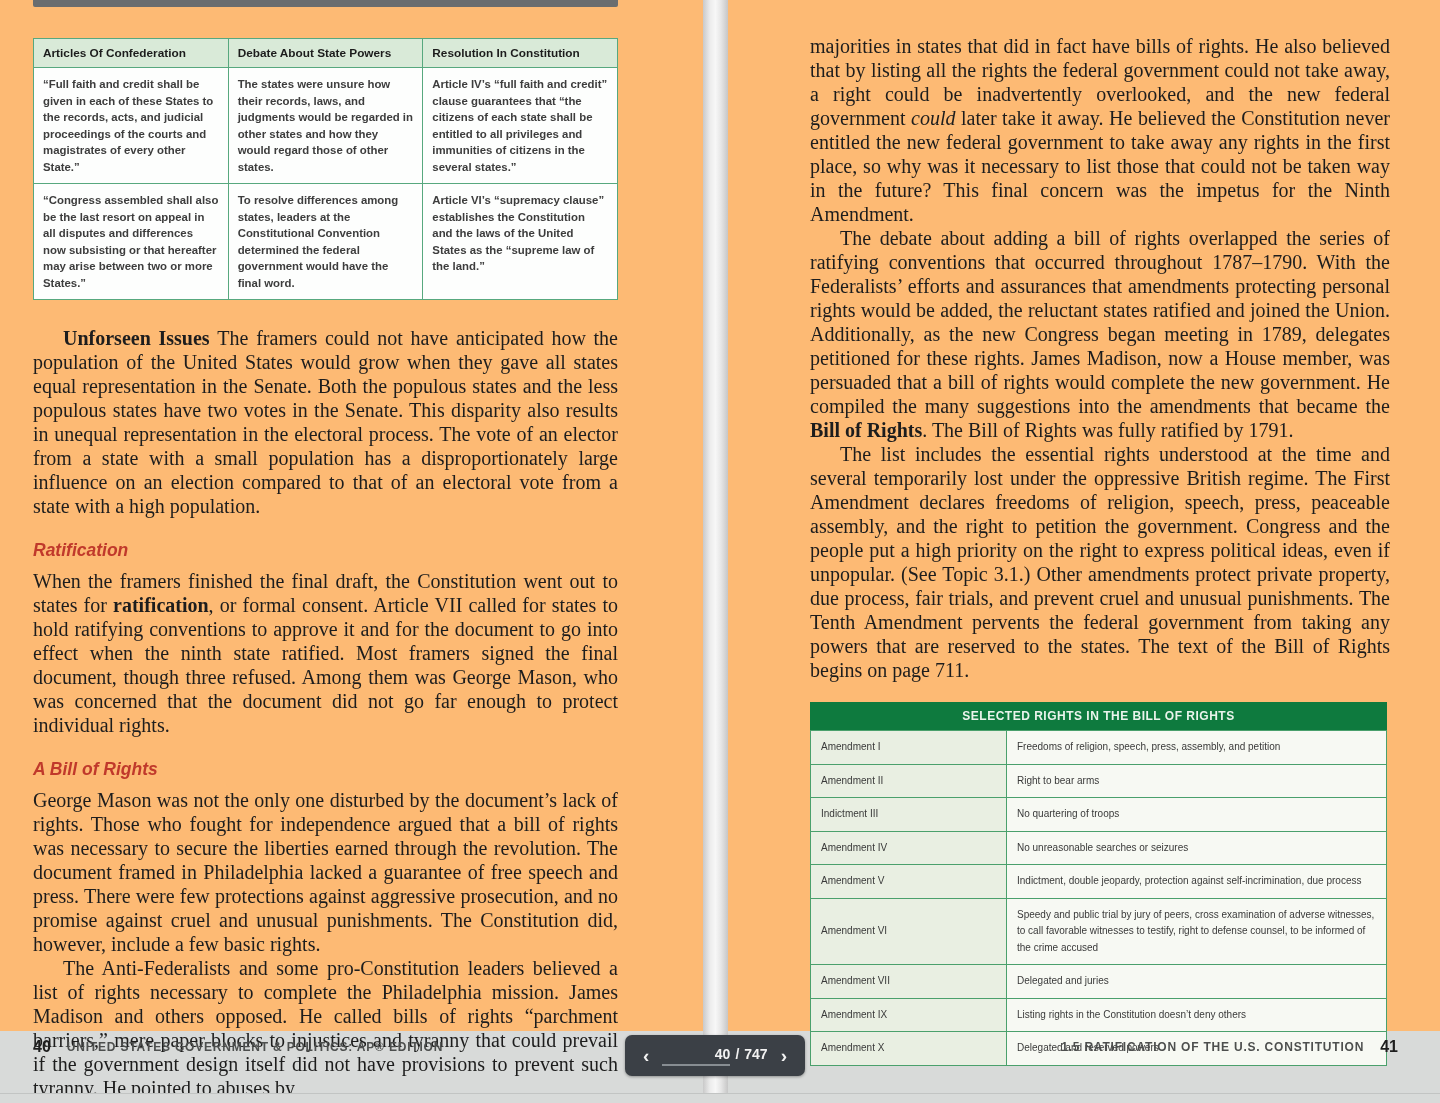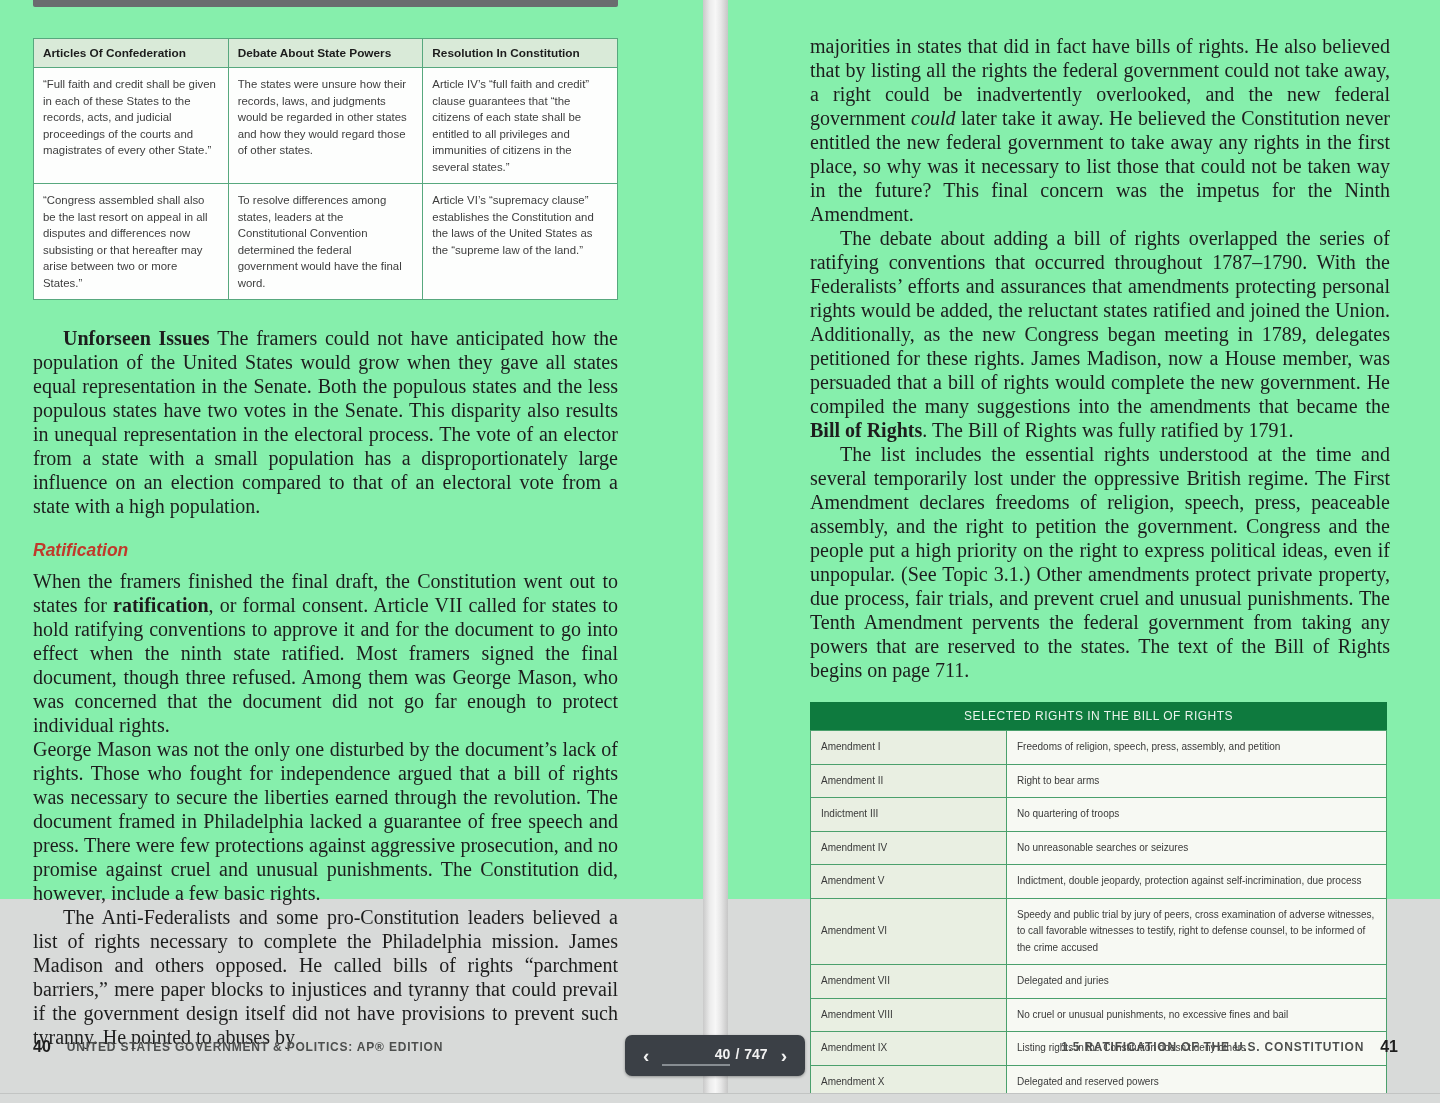--- a/index.html
+++ b/index.html
@@ -7,21 +7,21 @@
   body {
     font-family:"Liberation Serif", serif;
     background:#d8dad9;
     position:relative;
     overflow:hidden;
   }
   .canvas { position:absolute; left:0; top:0; width:1440px; height:1103px; }
 
   
   .page {
-    position:absolute; top:0; height:899px; background:#86efac;
+    position:absolute; top:0; height:1031px; background:#fdba74;
   }
   .page-left  { left:0;   width:703px; }
   .page-right { left:728px; width:712px; }
   .gutter {
     position:absolute; left:703px; top:0; width:25px; height:1093px;
     background:linear-gradient(90deg,#c9c9c9 0%,#ececec 28%,#f7f7f7 50%,#e6e6e6 72%,#c6c6c6 100%);
   }
   .bottom-strip {
     position:absolute; left:0; top:1093px; width:1440px; height:10px;
     background:#d8dad9; border-top:1px solid #c2c4c3;
@@ -50,40 +50,41 @@
   
   .comp-table {
     width:585px; border-collapse:collapse; margin-top:38px;
     font-family:"Liberation Sans", sans-serif;
     table-layout:fixed;
   }
   .comp-table th, .comp-table td {
     border:1.5px solid #57a87e;
     padding:8px 9px;
     vertical-align:top;
+    font-weight:bold;
   }
   .comp-table th {
     background:#d9ead8; color:#1c1c1c;
     font-size:11.8px; font-weight:bold; text-align:left;
     padding:7px 9px;
   }
   .comp-table td {
     background:#fdfefd; color:#3d3d3d;
     font-size:11.4px; line-height:16.5px;
   }
 
   
   .rights-table {
     width:577px; border-collapse:collapse; margin-top:20px;
     font-family:"Liberation Sans", sans-serif;
     table-layout:fixed;
   }
   .rights-table caption {
     background:#0e7a3e; color:#eaf4ec;
-    font-size:12px; font-weight:normal; letter-spacing:0.5px;
+    font-size:12px; font-weight:bold; letter-spacing:0.5px;
     padding:6px 20px; text-align:center;
     border:1px solid #0e7a3e;
   }
   .rights-table td {
     border:1.2px solid #4aa06c;
     font-size:10px; line-height:16.5px;
     padding:8px 10px; vertical-align:middle; color:#3a3a3a;
   }
   .rights-table td.amend { background:#e9efe2; width:196px; }
   .rights-table td.desc  { background:#f7f9f3;margin-left:40px; }
@@ -160,20 +161,21 @@
           </tr>
         </tbody>
       </table>
 
       <p class="para indent" style="margin-top:26px;"><span style="font-weight: bold;">Unforseen Issues </span><span>The framers could not have anticipated how the population of the United States would grow when they gave all states equal representation in the Senate. Both the populous states and the less populous states have two votes in the Senate. This disparity also results in unequal representation in the electoral process. The vote of an elector from a state with a small population has a disproportionately large influence on an election compared to that of an electoral vote from a state with a high population.</span></p>
 
       <h3 class="red-heading">Ratification</h3>
 
       <p class="para"><span>When the framers finished the final draft, the Constitution went out to states for </span><span style="font-weight: bold;">ratification</span><span>, or formal consent. Article VII called for states to hold ratifying conventions to approve it and for the document to go into effect when the ninth state ratified. Most framers signed the final document, though three refused. Among them was George Mason, who was concerned that the document did not go far enough to protect individual rights.</span></p>
 
+      <h3 class="red-heading">A Bill of Rights</h3>
 
       <p class="para">George Mason was not the only one disturbed by the document’s lack of rights. Those who fought for independence argued that a bill of rights was necessary to secure the liberties earned through the revolution. The document framed in Philadelphia lacked a guarantee of free speech and press. There were few protections against aggressive prosecution, and no promise against cruel and unusual punishments. The Constitution did, however, include a few basic rights.</p>
 
       <p class="para indent">The Anti-Federalists and some pro-Constitution leaders believed a list of rights necessary to complete the Philadelphia mission. James Madison and others opposed. He called bills of rights “parchment barriers,” mere paper blocks to injustices and tyranny that could prevail if the government design itself did not have provisions to prevent such tyranny. He pointed to abuses by</p>
 
     </div>
 
     <div class="footer footer-left">
       <span class="folio">40</span>
       <span class="running-head">UNITED STATES GOVERNMENT &amp; POLITICS: AP® EDITION</span>
@@ -214,24 +216,20 @@
             <td class="amend">Amendment V</td>
             <td class="desc">Indictment, double jeopardy, protection against self-incrimination, due process</td>
           </tr>
           <tr>
             <td class="amend">Amendment VI</td>
             <td class="desc">Speedy and public trial by jury of peers, cross examination of adverse witnesses, to call favorable witnesses to testify, right to defense counsel, to be informed of the crime accused</td>
           </tr>
           <tr>
             <td class="amend">Amendment VII</td>
             <td class="desc">Delegated and juries</td>
-          </tr>
-          <tr>
-            <td class="amend">Amendment VIII</td>
-            <td class="desc">No cruel or unusual punishments, no excessive fines and bail</td>
           </tr>
           <tr>
             <td class="amend">Amendment IX</td>
             <td class="desc">Listing rights in the Constitution doesn’t deny others</td>
           </tr>
           <tr>
             <td class="amend">Amendment X</td>
             <td class="desc">Delegated and reserved powers</td>
           </tr>
         </tbody>

